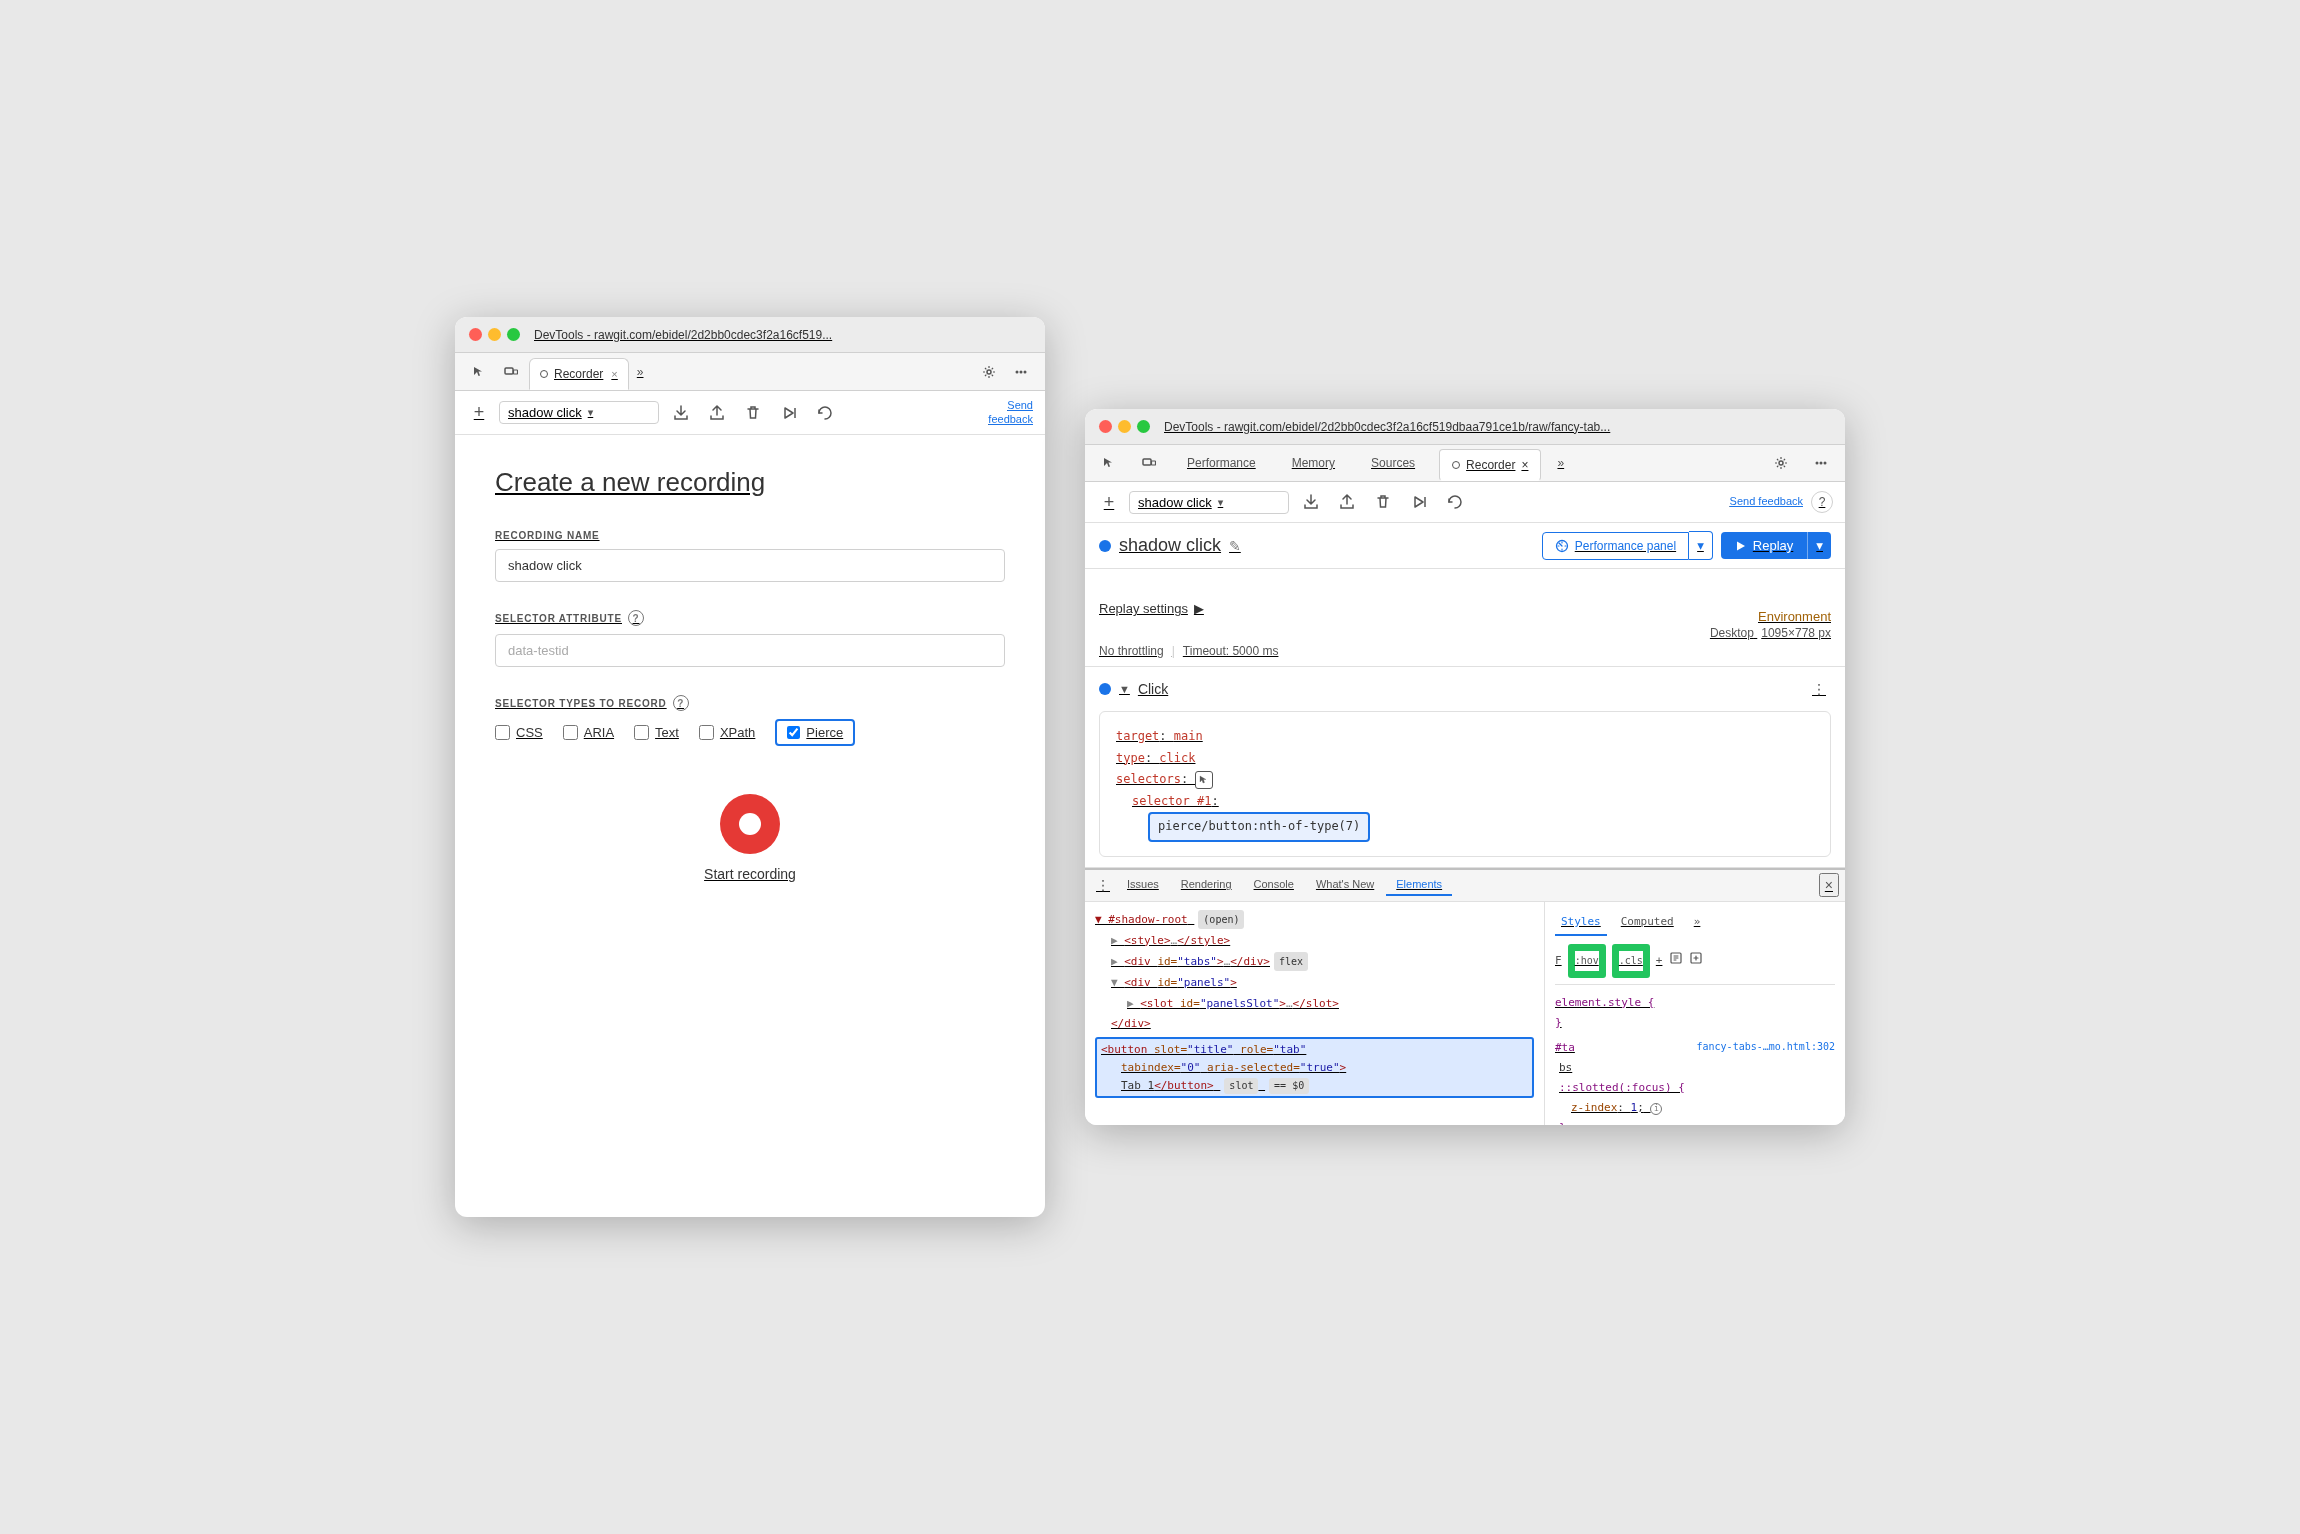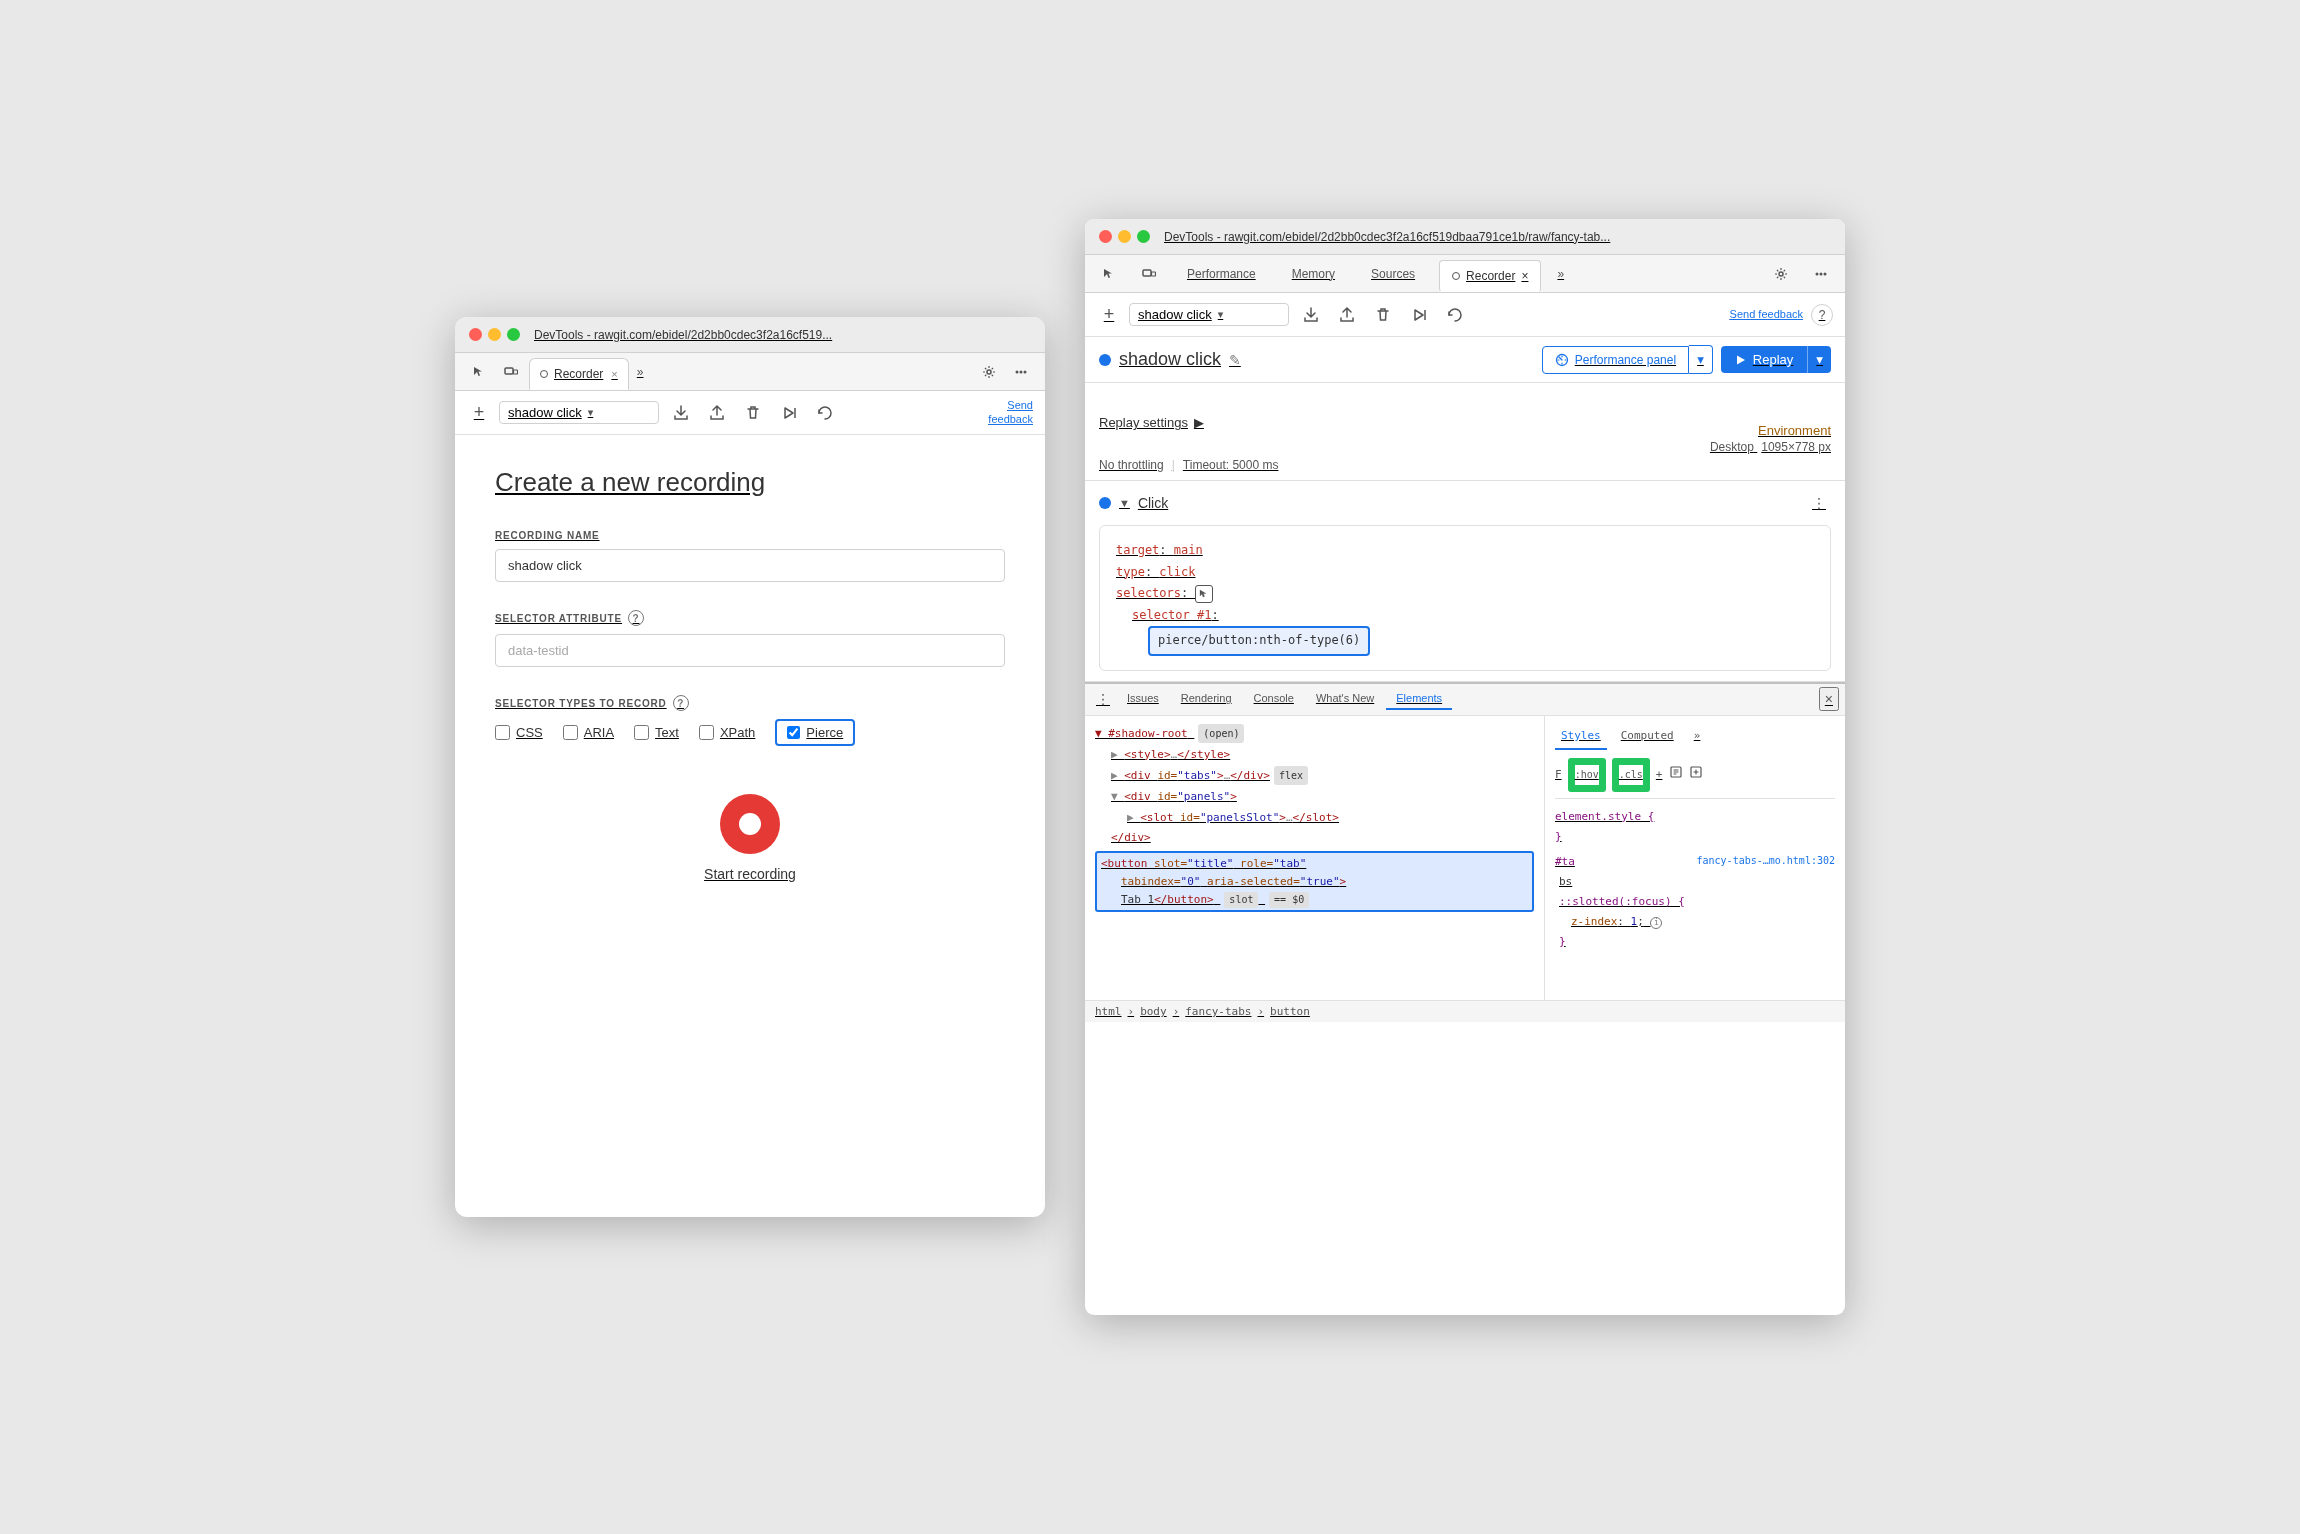--- a/index.html
+++ b/index.html
@@ -865,21 +865,21 @@
 
     <div class="start-recording-area">
       <button class="record-button-big">
         <div class="record-inner-dot"></div>
       </button>
       <span class="start-recording-label">Start recording</span>
     </div>
   </div>
 </div>
 
-<div class="window right-window" style="width: 760px; height: 1096px; display: flex; flex-direction: column; border-radius: 9px;">
+<div class="window right-window" style="width: 760px; height: 716px; display: flex; flex-direction: column;">
 
   <div class="window-titlebar">
     <div class="traffic-lights">
       <div class="tl tl-red"></div>
       <div class="tl tl-yellow"></div>
       <div class="tl tl-green"></div>
     </div>
     <span class="title-text">DevTools - rawgit.com/ebidel/2d2bb0cdec3f2a16cf519dbaa791ce1b/raw/fancy-tab...</span>
   </div>
 
@@ -1029,21 +1029,21 @@
         <span class="code-icon">
           <svg width="10" height="10" viewBox="0 0 10 10" fill="none">
             <path d="M1 1L1 7L3 5L4 8L5.5 7.5L4.5 4.5L7 4.5Z" fill="#555" stroke="#555" stroke-width="0.3"></path>
           </svg>
         </span>
       </div>
       <div style="padding-left:16px;">
         <span class="code-key">selector #1</span><span style="color:#333">:</span>
       </div>
       <div style="padding-left:32px;">
-        <span class="selector-highlight">pierce/button:nth-of-type(6)</span>
+        <span class="selector-highlight">pierce/button:nth-of-type(7)</span>
       </div>
     </div>
   </div>
 
   <div class="devtools-bottom">
 
     <div class="devtools-tabs-bar">
       <button class="ellipsis-btn">⋮</button>
       <div class="devtools-tab">
         <span>Issues</span>

